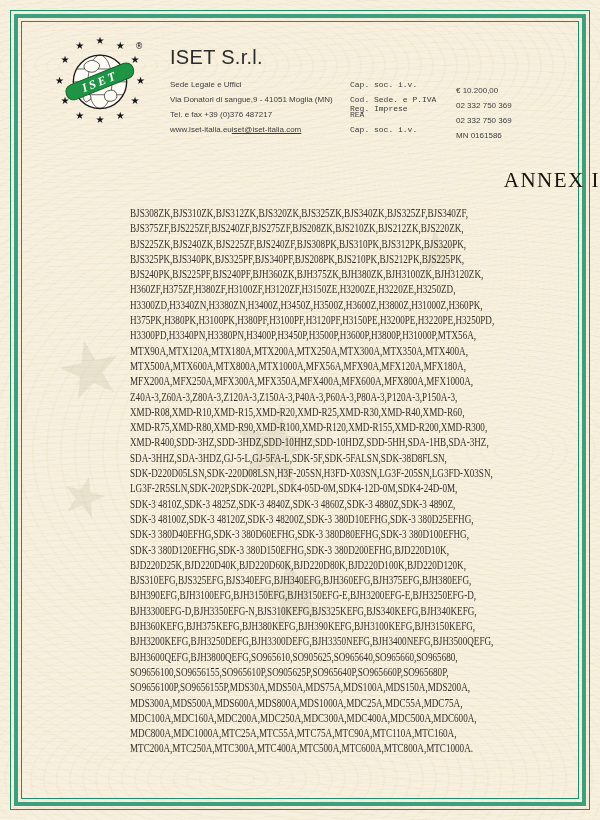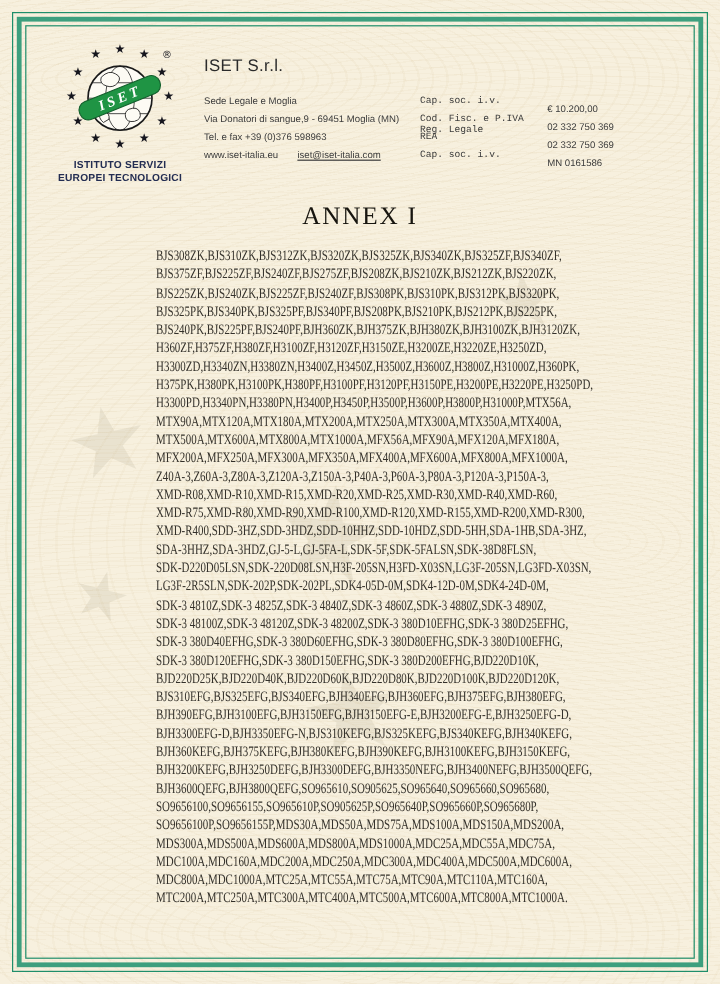--- a/index.html
+++ b/index.html
@@ -23,28 +23,28 @@
   .frame.f1{inset:10px;border-width:1px;}
   .frame.f2{inset:14px;border-width:4px;border-color:#3d9f7e;}
   .frame.f3{inset:21px;border-width:1px;}
   
   .wm{position:absolute;color:rgba(120,110,78,0.10);font-family:"DejaVu Sans",sans-serif;
       line-height:1;pointer-events:none;user-select:none;}
   
   .logo-block{position:absolute;left:36px;top:34px;width:128px;text-align:center;}
   .org-name{margin-top:1px;font-size:8.5px;font-weight:bold;line-height:10.5px;
             color:#232d52;letter-spacing:0.2px;}
-  .company-name{position:absolute;left:170px;top:46px;font-size:14px;color:#2b2b2b;letter-spacing:0.3px;text-align:center;}
+  .company-name{position:absolute;left:170px;top:46px;font-size:20px;color:#2b2b2b;letter-spacing:0.3px;text-align:center;}
   .info-row{position:absolute;left:170px;width:400px;height:12px;font-size:8px;color:#3c3c3c;}
   .info-row .left-cell{position:absolute;left:0;top:0;width:172px;}
   .info-row .label-cell{position:absolute;left:180px;top:0;width:102px;font-family:Liberation Mono, monospace;}
   .info-row .value-cell{position:absolute;left:286px;top:6px;width:112px;}
-  .email-link{text-decoration:underline;color:#3c3c3c;margin-left:16px;}
+  .email-link{text-decoration:underline;color:#3c3c3c;margin-left:0;}
   
-  .annex-title{position:absolute;left:0;top:168px;width:100%;text-align:center;
+  .annex-title{position:absolute;left:0;top:168px;width:100%;text-align:right;
     font-family:"Liberation Serif",serif;font-size:21px;letter-spacing:1.5px;color:#17150f;}
   .annex-list{position:absolute;left:130px;top:206px;
     font-family:"Liberation Serif",serif;font-size:12px;line-height:15.3px;color:#33302a;
     transform:scaleX(0.76);transform-origin:left top;white-space:nowrap;}
   .annex-line{white-space:nowrap;}
 </style>
 </head>
 <body>
 
 <div class="page">
@@ -85,40 +85,36 @@
         <path d="M58 62 q8 -3 10 3 q2 6 -5 8 q-7 1 -8 -4 q-1 -5 3 -7 z" fill="#fdfbf4" stroke="#222" stroke-width="0.8"></path>
         <path d="M36 64 q5 2 4 7 l-5 3 q-5 -4 -3 -9 z" fill="#fdfbf4" stroke="#222" stroke-width="0.8"></path>
       </g>
 
       <g transform="rotate(-22 50 52)">
         <rect x="11" y="43" width="78" height="17" rx="8" fill="#1f9444" stroke="#135f2c" stroke-width="1"></rect>
         <text x="50" y="56" text-anchor="middle" font-size="13" font-style="italic" font-weight="bold" fill="#ffffff" font-family="Liberation Serif, serif" letter-spacing="3">ISET</text>
       </g>
       <text x="88" y="16" font-size="9" fill="#15151d" font-family="DejaVu Sans, sans-serif">®</text>
     </svg>
-    <div class="org-name">
-      <div>ISTITUTO SERVIZI</div>
-      <div>EUROPEI TECNOLOGICI</div>
-    </div>
   </div>
 
   <div class="company-name">ISET S.r.l.</div>
 
   <div class="info-row" style="top:80px;">
-    <span class="left-cell">Sede Legale e Moglia</span>
+    <span class="left-cell">Sede Legale e Uffici</span>
     <span class="label-cell">Cap. soc. i.v.</span>
     <span class="value-cell">€ 10.200,00</span>
   </div>
   <div class="info-row" style="top:95px;">
-    <span class="left-cell">Via Donatori di sangue,9 - 69451 Moglia (MN)</span>
-    <span class="label-cell">Cod. Fisc. e P.IVA Reg. Legale</span>
+    <span class="left-cell">Via Donatori di sangue,9 - 41051 Moglia (MN)</span>
+    <span class="label-cell">Cod. Sede. e P.IVA Reg. Imprese</span>
     <span class="value-cell">02 332 750 369</span>
   </div>
   <div class="info-row" style="top:110px;">
-    <span class="left-cell">Tel. e fax +39 (0)376 598963</span>
+    <span class="left-cell">Tel. e fax +39 (0)376 487217</span>
     <span class="label-cell">REA</span>
     <span class="value-cell">02 332 750 369</span>
   </div>
   <div class="info-row" style="top:125px;">
     <span class="left-cell">
       <span>www.iset-italia.eu</span><a class="email-link" href="#">iset@iset-italia.com</a>
     </span>
     <span class="label-cell">Cap. soc. i.v.</span>
     <span class="value-cell">MN 0161586</span>
   </div>

